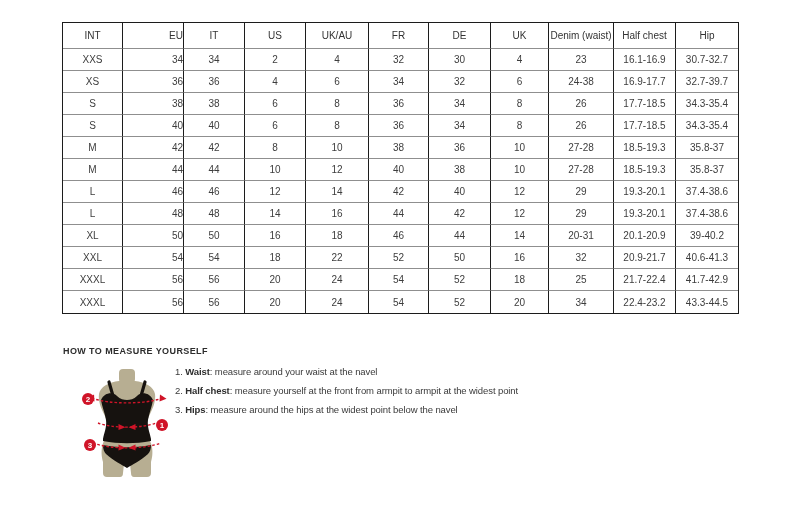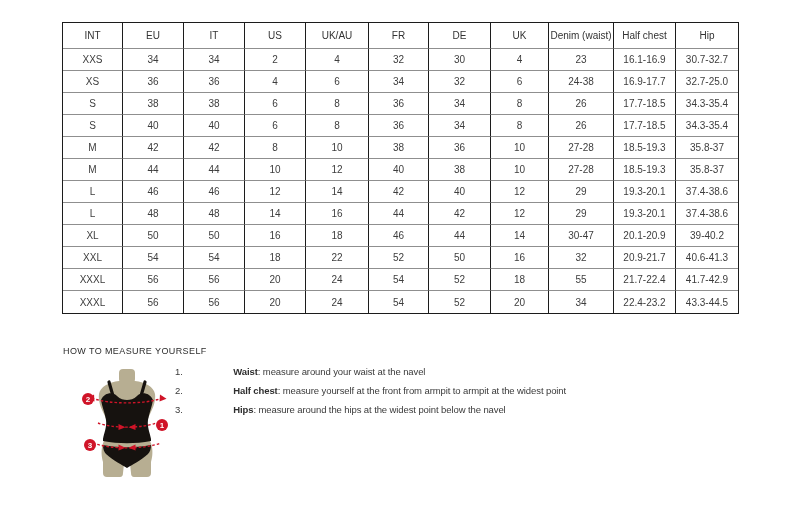--- a/index.html
+++ b/index.html
@@ -32,40 +32,40 @@
     border-right: 1px solid #1c1c1c;
     border-bottom: 1px solid #8f8f8f;
     overflow: hidden;
     white-space: nowrap;
   }
   .size-table thead th { height: 26px; color: #333333; margin-top: 24px; }
   .size-table th:last-child, .size-table td:last-child { border-right: none; }
   .size-table tbody tr:last-child td { border-bottom: none; }
 
   .size-table .c0  { width: 60px; }
-  .size-table .c1  { width: 61px; }
+  .size-table .c1  { width: 61px; text-align: right; }
   .size-table .c2  { width: 61px; }
   .size-table .c3  { width: 61px; }
   .size-table .c4  { width: 63px; }
   .size-table .c5  { width: 60px; }
   .size-table .c6  { width: 62px; }
   .size-table .c7  { width: 58px; }
   .size-table .c8  { width: 65px; }
   .size-table .c9  { width: 62px; }
   .size-table .c10 { width: 62px; text-align: center; }
 
   
   .measure {
     position: absolute;
     left: 63px; top: 346px;
     width: 600px;
   }
   .measure-heading {
     font-size: 9px;
-    font-weight: 400;
+    font-weight: 700;
     letter-spacing: 0.4px;
     color: #2c2c2c;
   }
   .measure-figure {
     position: absolute;
     left: 14px; top: 20px;
     width: 100px; height: 118px;
   }
   .measure-steps {
     position: absolute;
@@ -73,21 +73,21 @@
     list-style: none;
     width: 470px;
   }
   .measure-steps li {
     font-size: 9.5px;
     line-height: 19px;
     letter-spacing: -0.1px;
     color: #3a3a3a;
     white-space: nowrap;
   }
-  .measure-steps .step-label { font-weight: 700; color: #2e2e2e; margin-left: 48px; }
+  .measure-steps .step-label { font-weight: 700; color: #2e2e2e; }
 </style>
 </head>
 <body>
 
 <table class="size-table">
   <thead>
     <tr>
         <th class="c0">INT</th>
         <th class="c1">EU</th>
         <th class="c2">IT</th>
@@ -119,21 +119,21 @@
         <td class="c0">XS</td>
         <td class="c1">36</td>
         <td class="c2">36</td>
         <td class="c3">4</td>
         <td class="c4">6</td>
         <td class="c5">34</td>
         <td class="c6">32</td>
         <td class="c7">6</td>
         <td class="c8">24-38</td>
         <td class="c9">16.9-17.7</td>
-        <td class="c10">32.7-25.0</td>
+        <td class="c10">32.7-39.7</td>
       </tr>
       <tr>
         <td class="c0">S</td>
         <td class="c1">38</td>
         <td class="c2">38</td>
         <td class="c3">6</td>
         <td class="c4">8</td>
         <td class="c5">36</td>
         <td class="c6">34</td>
         <td class="c7">8</td>
@@ -208,21 +208,21 @@
       </tr>
       <tr>
         <td class="c0">XL</td>
         <td class="c1">50</td>
         <td class="c2">50</td>
         <td class="c3">16</td>
         <td class="c4">18</td>
         <td class="c5">46</td>
         <td class="c6">44</td>
         <td class="c7">14</td>
-        <td class="c8">30-47</td>
+        <td class="c8">20-31</td>
         <td class="c9">20.1-20.9</td>
         <td class="c10">39-40.2</td>
       </tr>
       <tr>
         <td class="c0">XXL</td>
         <td class="c1">54</td>
         <td class="c2">54</td>
         <td class="c3">18</td>
         <td class="c4">22</td>
         <td class="c5">52</td>
@@ -234,21 +234,21 @@
       </tr>
       <tr>
         <td class="c0">XXXL</td>
         <td class="c1">56</td>
         <td class="c2">56</td>
         <td class="c3">20</td>
         <td class="c4">24</td>
         <td class="c5">54</td>
         <td class="c6">52</td>
         <td class="c7">18</td>
-        <td class="c8">55</td>
+        <td class="c8">25</td>
         <td class="c9">21.7-22.4</td>
         <td class="c10">41.7-42.9</td>
       </tr>
       <tr>
         <td class="c0">XXXL</td>
         <td class="c1">56</td>
         <td class="c2">56</td>
         <td class="c3">20</td>
         <td class="c4">24</td>
         <td class="c5">54</td>

